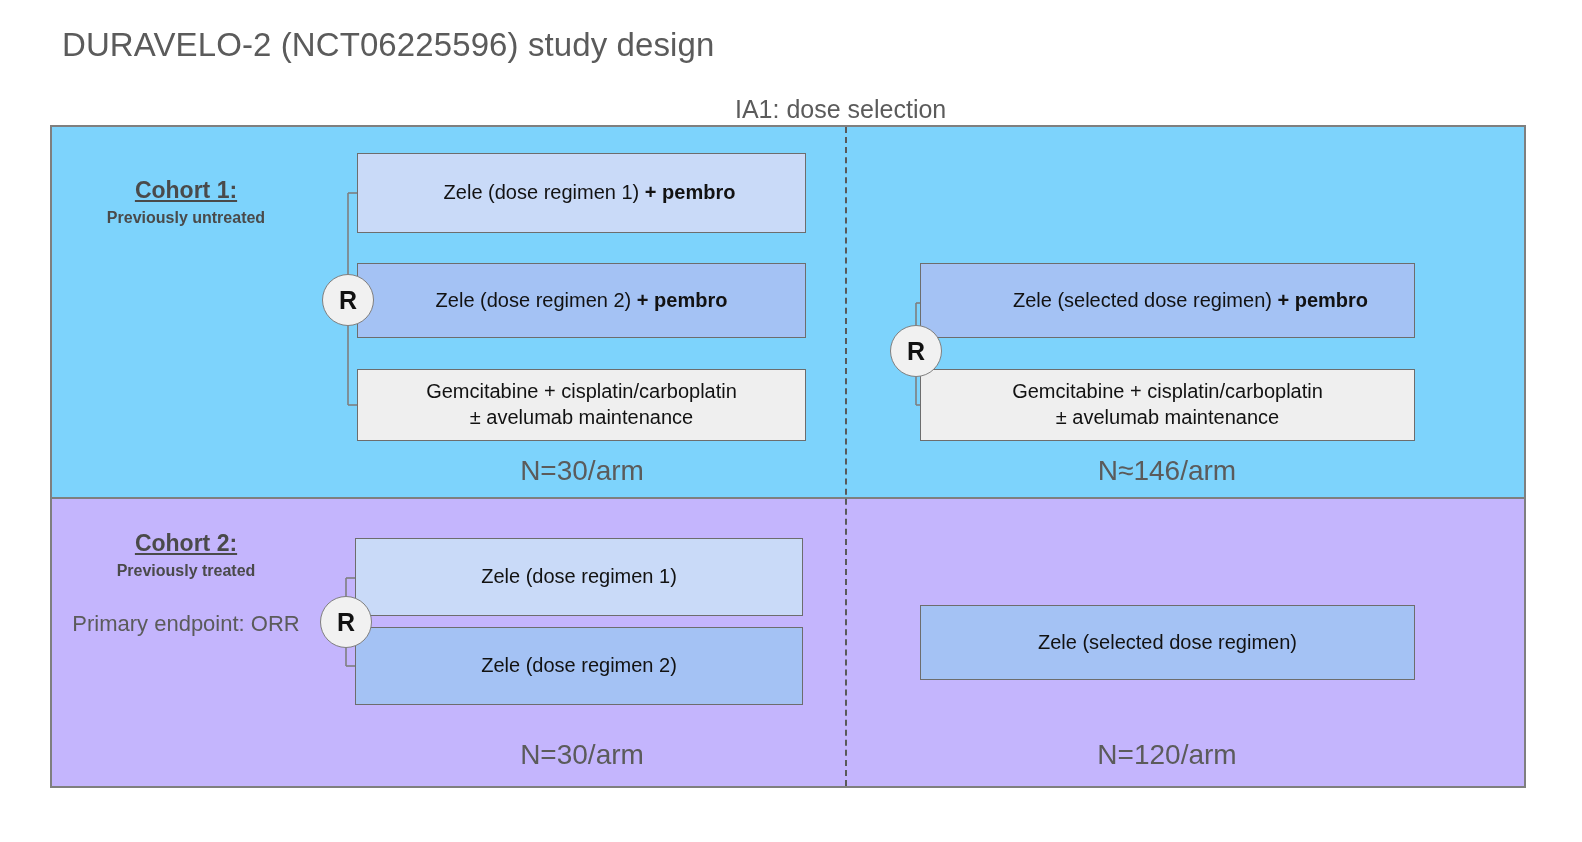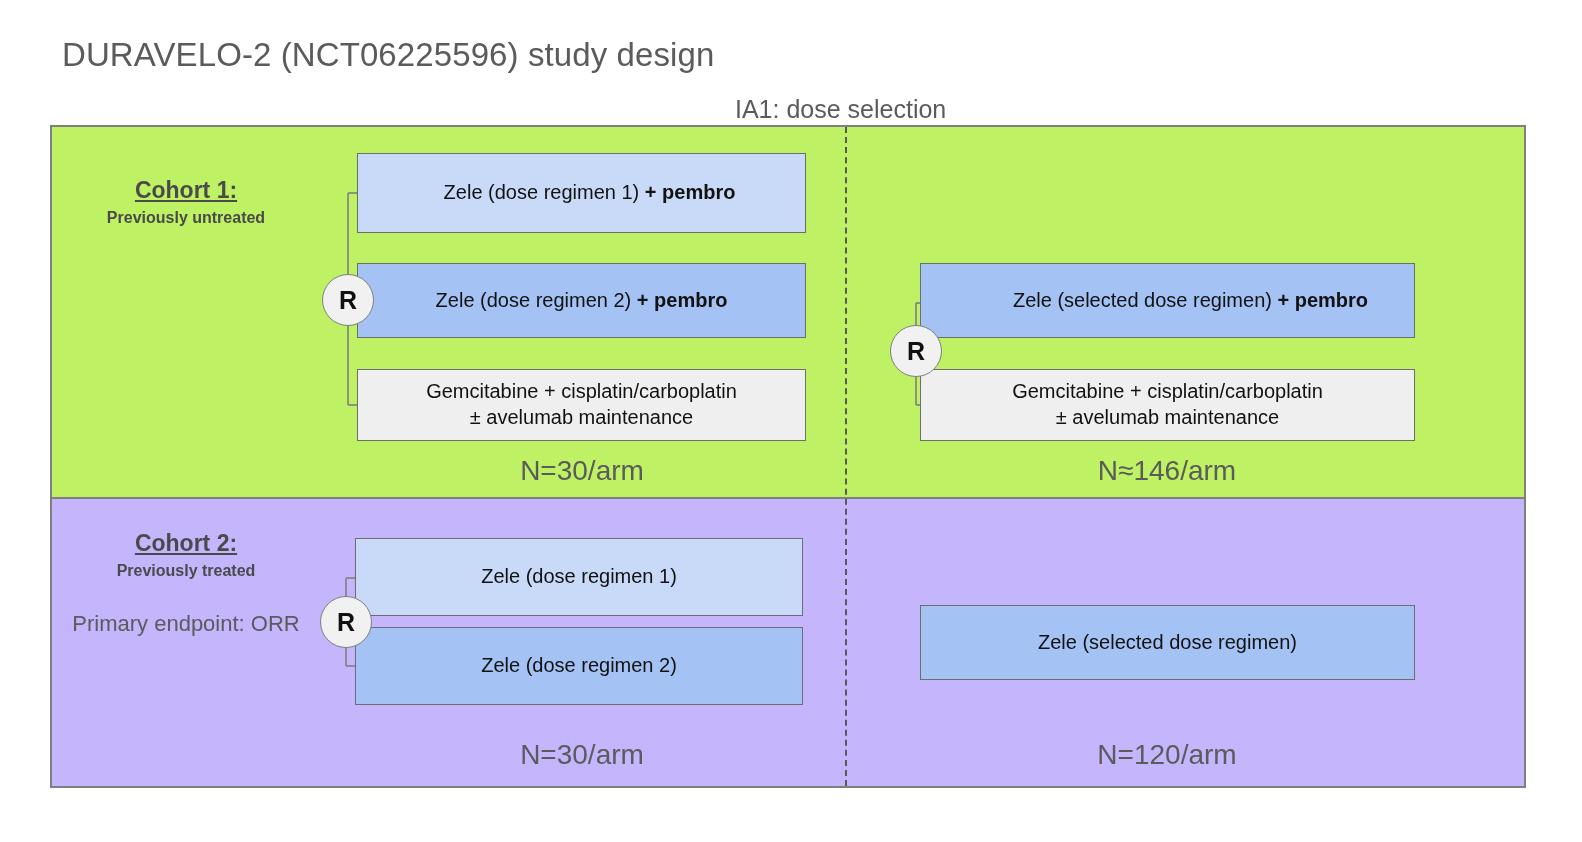--- a/index.html
+++ b/index.html
@@ -19,21 +19,21 @@
   #canvas {
     position: relative;
     width: 1582px;
     height: 842px;
   }
 
   
   .page-title {
     position: absolute;
     left: 62px;
-    top: 36px;
+    top: 26px;
     font-size: 33px;
     font-weight: 400;
     color: #5b5b5b;
     white-space: nowrap;
     letter-spacing: 0.1px;
   }
 
   
   .ia1-label {
     position: absolute;
@@ -59,21 +59,21 @@
 
   .cohort-panel {
     position: absolute;
     left: 0;
     width: 100%;
     box-sizing: border-box;
   }
   .cohort-panel.cohort1 {
     top: 0;
     height: 372px;
-    background: #bef264;
+    background: #7dd3fc;
     border-bottom: 2px solid #7f7f7f;
   }
   .cohort-panel.cohort2 {
     top: 372px;
     height: 291px;
     background: #c4b5fd;
   }
 
   
   .stage-divider {

